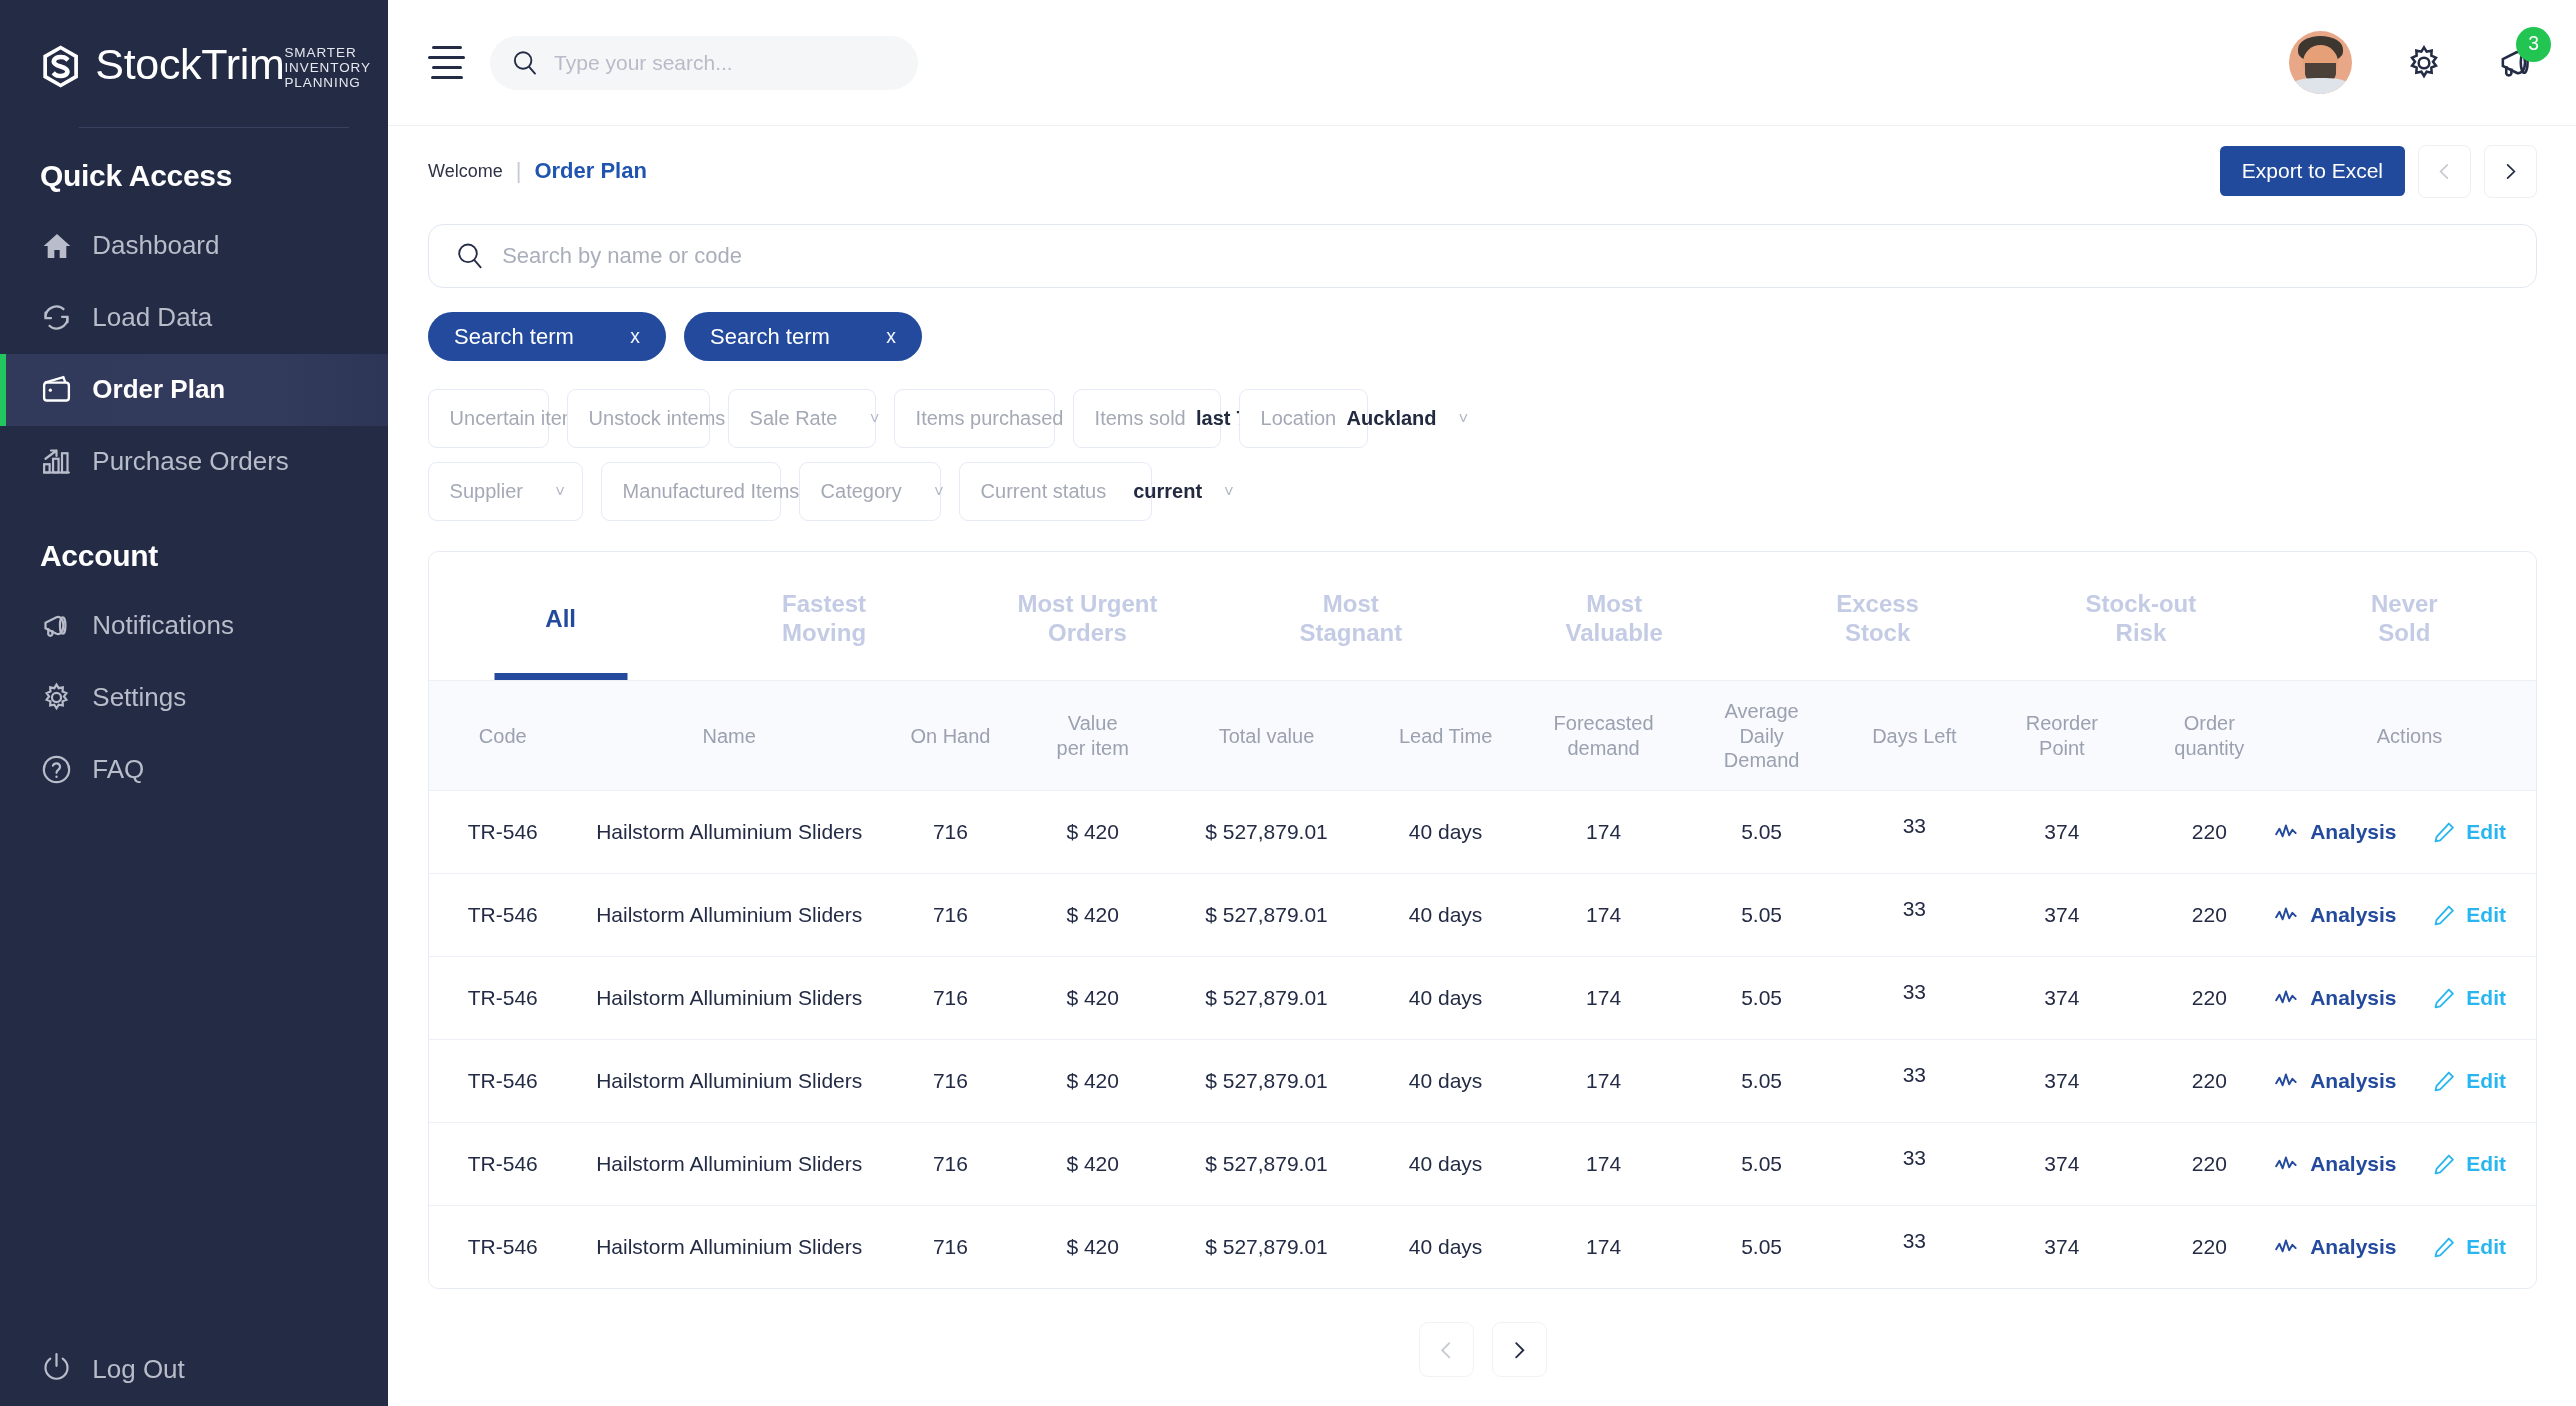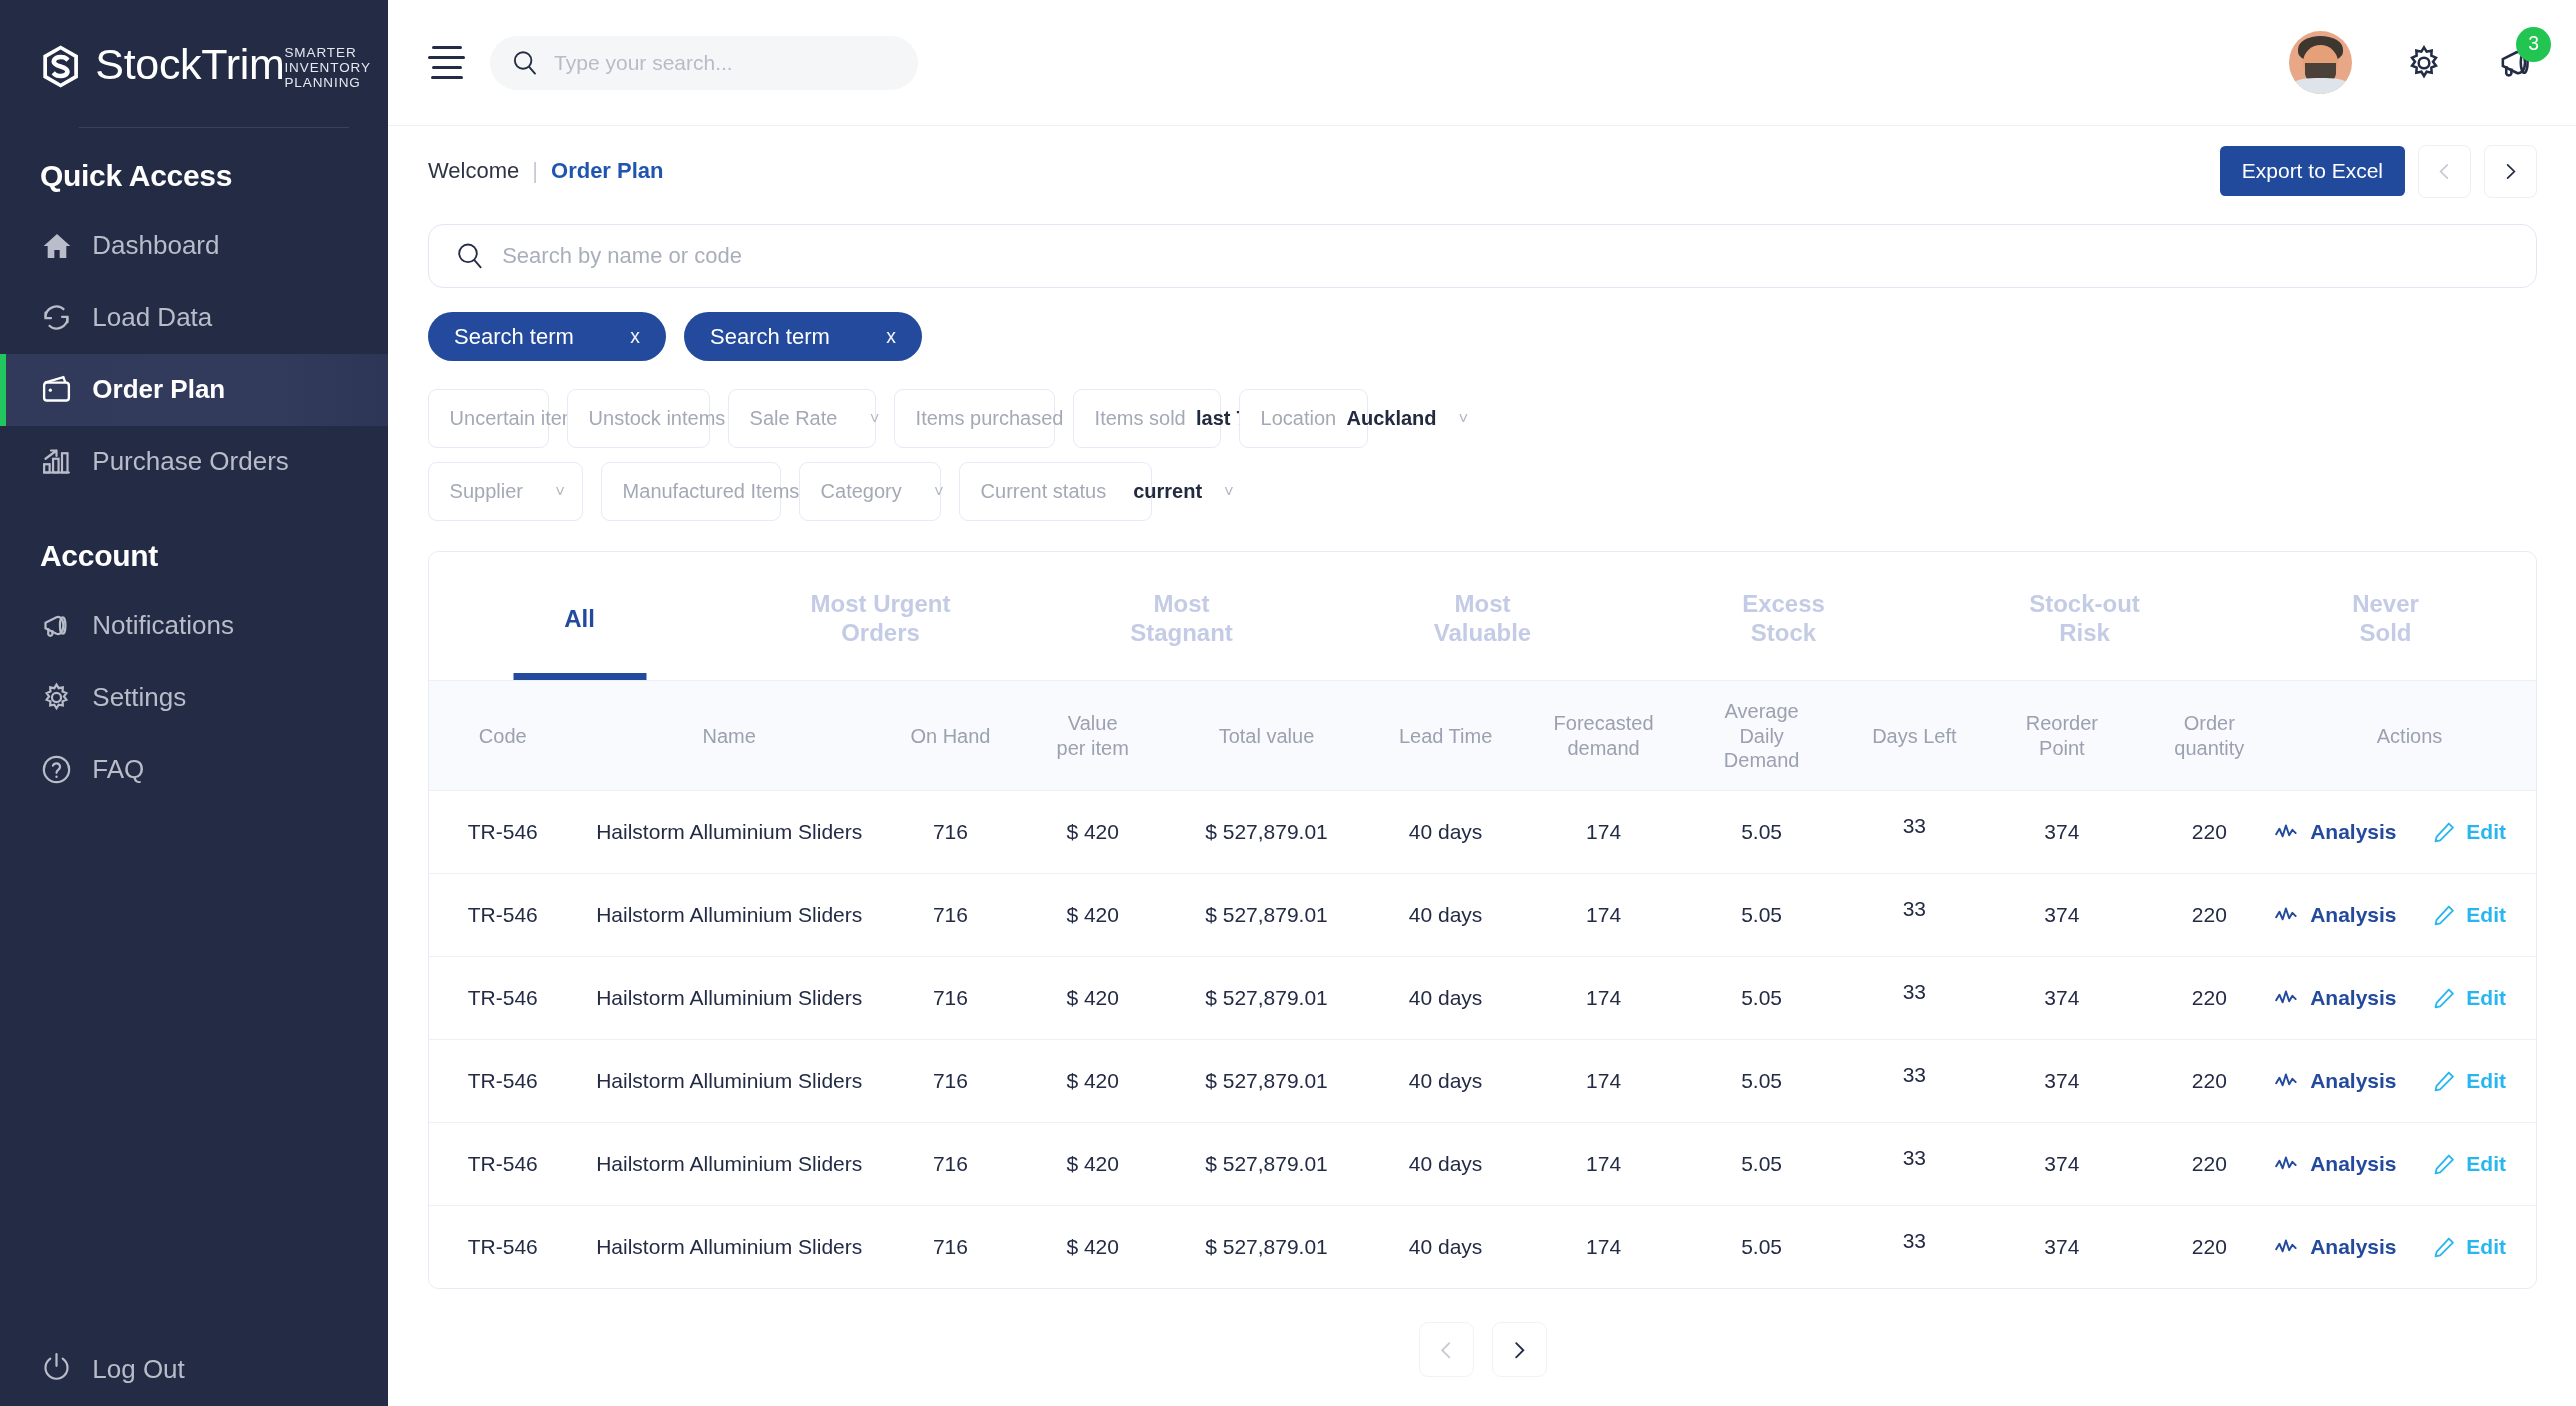--- a/index.html
+++ b/index.html
@@ -96,21 +96,21 @@
   .badge {
     position: absolute; right: -14px; top: -15.5px;
     width: 35px; height: 35px; border-radius: 50%;
     background: #23c552; color: #fff; font-size: 19.3px;
     display: flex; align-items: center; justify-content: center;
   }
 
   .content { flex: 1; padding: 0 39px 0 40px; background: #fff; overflow: hidden; }
 
   .crumbrow { display: flex; align-items: center; height: 90px; }
-  .crumb { font-size: 22px; color: #2e3445; }
+  .crumb { font-size: 18px; color: #2e3445; }
   .crumb-sep { color: #c6cad4; margin: 0 13px; font-size: 22px; }
   .crumb-active { font-size: 22px; color: #1f55b0; font-weight: bold; }
   .crumb-actions { margin-left: auto; display: flex; align-items: center; gap: 13px; justify-content: flex-end; }
   .btn-primary {
     background: #224a9c; color: #fff; border: 0; border-radius: 5.2px;
     height: 50px; padding: 0 22px; font-size: 21px; cursor: pointer;
     font-family: "Liberation Sans", sans-serif;
   }
   .sqbtn {
     width: 53px; height: 53px; border: 0.6px solid #eceef2; border-radius: 7.7px;
@@ -465,20 +465,24 @@
             <span class="fval" style="margin-left:16.7px">current</span>
             <span class="caret">˅</span>
           </div>
         </div>
       </div>
 
       <section class="card">
         <div class="tabs">
           <div class="tab active">
               <span class="lines">All</span>
+            </div>
+          <div class="tab">
+              <span class="lines">Fastest
+Moving</span>
             </div>
           <div class="tab">
               <span class="lines">Most Urgent
 Orders</span>
             </div>
           <div class="tab">
               <span class="lines">Most
 Stagnant</span>
             </div>
           <div class="tab">

